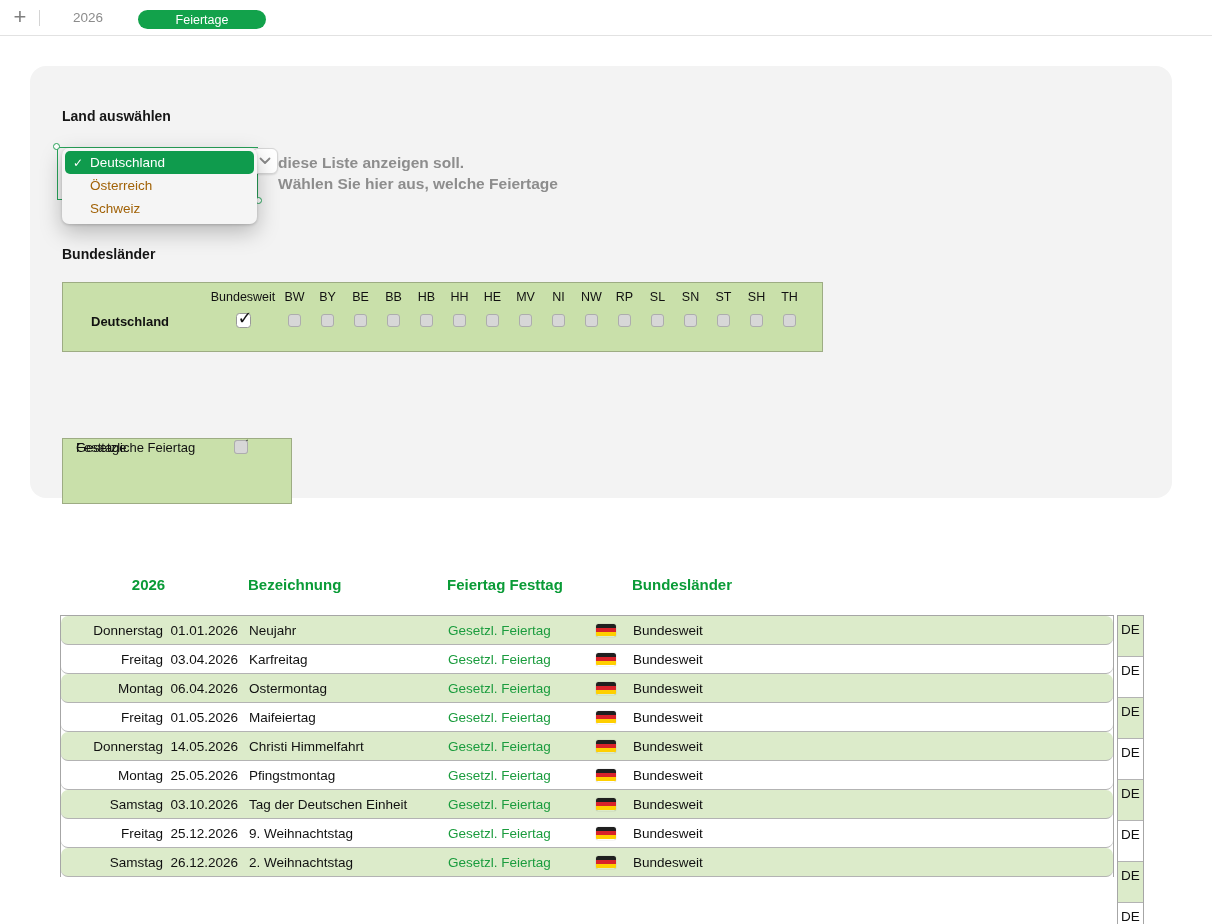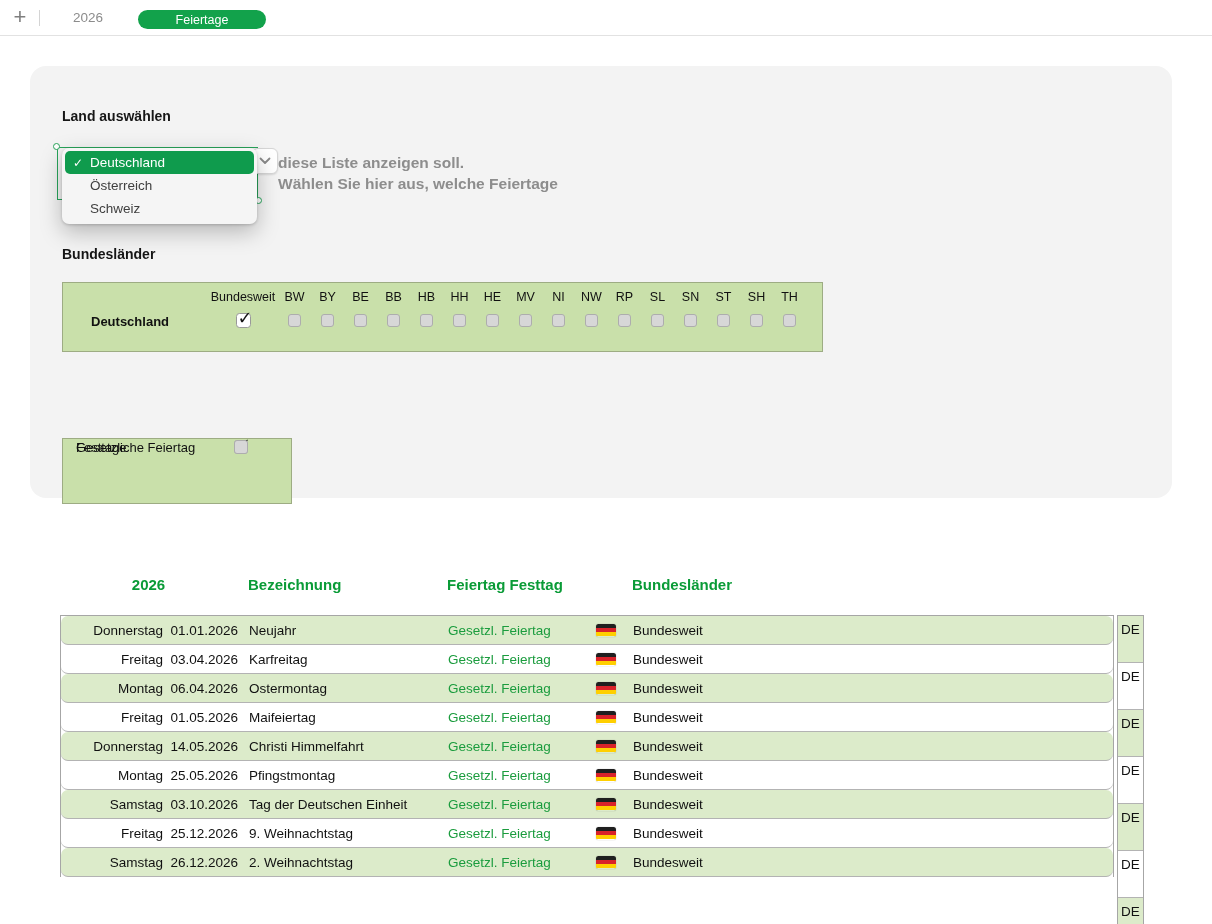--- a/index.html
+++ b/index.html
@@ -30,21 +30,21 @@
   .sel-handle{position:absolute;width:7px;height:7px;border-radius:50%;background:#fff;border:1.5px solid #28a45a;}
   .sel-handle.tl{left:-5px;top:-5px;} .sel-handle.br{right:-5px;bottom:-5px;}
 
   
   .chev-btn{position:absolute;left:222px;top:82px;width:26px;height:26px;background:#fff;border:1px solid #d6d6d6;border-radius:6px;
     box-shadow:0 1px 2px rgba(0,0,0,.12);display:flex;align-items:center;justify-content:center;z-index:2;}
 
   
   .popup{position:absolute;left:32px;top:82px;width:195px;background:#f5f5f5;border-radius:7px;padding:3px 0 4px;
     box-shadow:0 8px 22px rgba(0,0,0,.25),0 1px 3px rgba(0,0,0,.18);z-index:5;}
-  .opt{display:flex;align-items:center;height:23px;margin:0 3px;padding:0 8px;border-radius:5px;font-size:13.5px;color:#404040;cursor:default;}
+  .opt{display:flex;align-items:center;height:23px;margin:0 3px;padding:0 8px;border-radius:5px;font-size:13.5px;color:#a16207;cursor:default;}
   .opt .check{width:17px;font-size:12px;font-weight:700;visibility:hidden;}
   .opt.selected{background:var(--menu-green);color:#fff;}
   .opt.selected .check{visibility:visible;}
 
   .hint{position:absolute;left:248px;top:86px;font-size:15.5px;font-weight:700;color:#8d8d8d;line-height:21px;}
 
   
   .states-box{position:absolute;left:32px;top:216px;width:761px;height:70px;background:var(--box-green);border:1px solid #9dac83;}
   .country-label{position:absolute;left:28px;top:31px;font-size:13px;font-weight:700;}
   .labels-row{position:absolute;left:0;top:7px;display:flex;}
@@ -76,21 +76,21 @@
   .c-wd,.c-date{text-align:right;}
   .c-type{color:var(--type-green);}
   .c-flag{display:flex;justify-content:center;}
   .c-states{padding-left:15px;}
 
   .flag{width:20px;height:13px;border-radius:2.5px;overflow:hidden;display:flex;flex-direction:column;box-shadow:0 0 1px rgba(0,0,0,.4);}
   .flag div{flex:1;}
   .flag .f-black{background:#1f1f1f;} .flag .f-red{background:#d9222a;} .flag .f-gold{background:#ffcf00;}
 
   .de-col{position:absolute;left:1117px;top:615px;width:27px;border:1px solid #a6a6a6;border-bottom:none;background:#fff;}
-  .de-cell{height:47px;line-height:28px;text-align:center;font-size:13.5px;border-bottom:1px solid #b3b3b3;background:#fff;}
+  .de-cell{height:41px;line-height:28px;text-align:center;font-size:13.5px;border-bottom:1px solid #b3b3b3;background:#fff;}
   div.de-cell:nth-of-type(odd){background:var(--row-green);}
 </style>
 </head>
 <body>
 
 <div class="screen">
 
   <div class="topbar">
     <div class="add-btn">
       <span>+</span>

